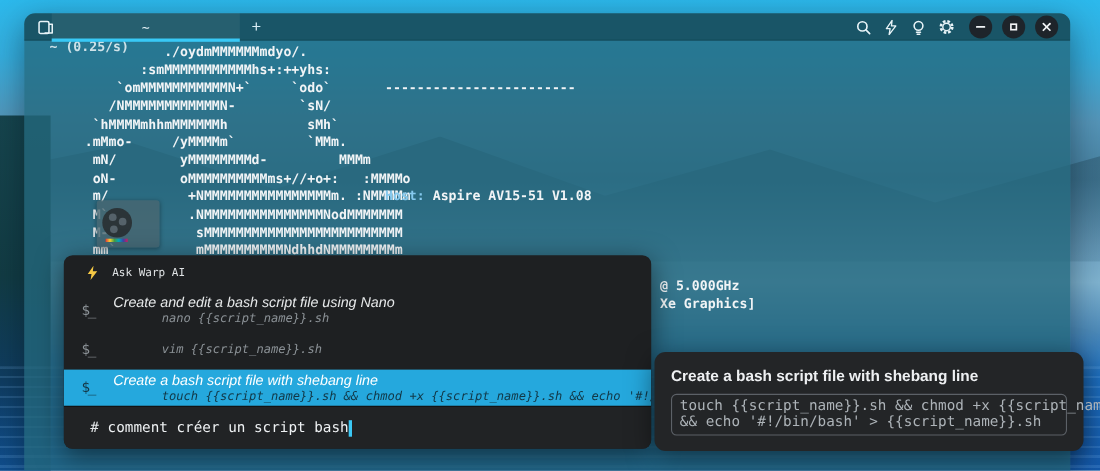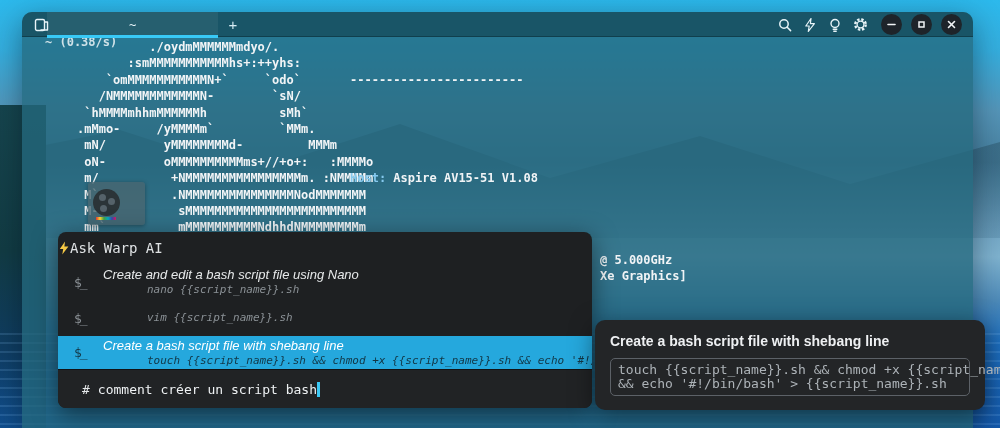--- a/index.html
+++ b/index.html
@@ -55,22 +55,22 @@
   .thumb .circle { position:absolute; left:5px; top:7px; width:27px; height:27px; border-radius:50%;
     background:#2b3438; }
   .thumb .circle::before { content:""; position:absolute; left:6px; top:5px; width:7px; height:7px; border-radius:50%; background:#55626a; box-shadow:9px 4px 0 #55626a, 1px 11px 0 #55626a; }
   .thumb .rainbow { position:absolute; left:8px; bottom:5px; width:20px; height:3px;
     background:linear-gradient(90deg,#e53935,#fdd835,#43a047,#00acc1,#3949ab,#d81b60); }
 
   
   .ai-panel { position:absolute; left:36px; top:220px; width:534px; height:176px; z-index:20;
     background:#1e2022; border-radius:8px; box-shadow:0 6px 24px rgba(0,0,0,.5);
     display:flex; flex-direction:column; overflow:hidden; }
-  .ai-header { height:32px; display:flex; align-items:center; gap:0;
-    color:#dfe2e4; font-size:14px; }
+  .ai-header { height:32px; display:flex; align-items:center; padding-left:20px; gap:12px;
+    color:#dfe2e4; font-size:10px; }
   .sug-row { height:36px; display:flex; align-items:center; gap:9px; padding-left:16px; overflow:hidden; }
   .sug-row .prompt-icon { width:20px; color:#8b9196; font-size:13px; flex:none; letter-spacing:-2px; }
   .sug-text { display:flex; flex-direction:column; min-width:0;font-style:italic; }
   .sug-title { font-family:"Liberation Sans",sans-serif; font-size:13px; color:#e7e9ea; line-height:16px; white-space:nowrap; }
   .sug-cmd { font-size:11px; color:#8b9196; line-height:14px; white-space:nowrap; overflow:hidden;margin-left:44px; }
   .sug-row.selected { background:#25a8dd; height:33px; }
   .sug-row.selected .prompt-icon { color:#143746; }
   .sug-row.selected .sug-title { color:#ffffff; }
   .sug-row.selected .sug-cmd { color:#123746; }
   .ai-input { flex:1; border-top:1px solid #121314; display:flex; align-items:center; padding-left:24px;
@@ -92,21 +92,21 @@
 <body>
 
 <div class="wallpaper">
   <div class="wp-mountain"></div>
   <div class="wp-trees"></div>
   <div class="wp-streaks"></div>
 </div>
 
 <div class="window">
 
-  <div class="term scroll-fragment">~ (0.38/s)</div>
+  <div class="term scroll-fragment">~ (0.25/s)</div>
 
   <div class="tabbar">
     <div class="bookmarks-btn">
       <svg width="15" height="14" viewBox="0 0 15 14">
         <rect x="1.5" y="1.5" width="9" height="11" rx="1.5" fill="none" stroke="#e8f4f8" stroke-width="1.4"></rect>
         <path d="M10.5 4 h3 v8 h-7" fill="none" stroke="#e8f4f8" stroke-width="1.4" stroke-linejoin="round"></path>
       </svg>
     </div>
     <div class="tab">
       <span>~</span>

